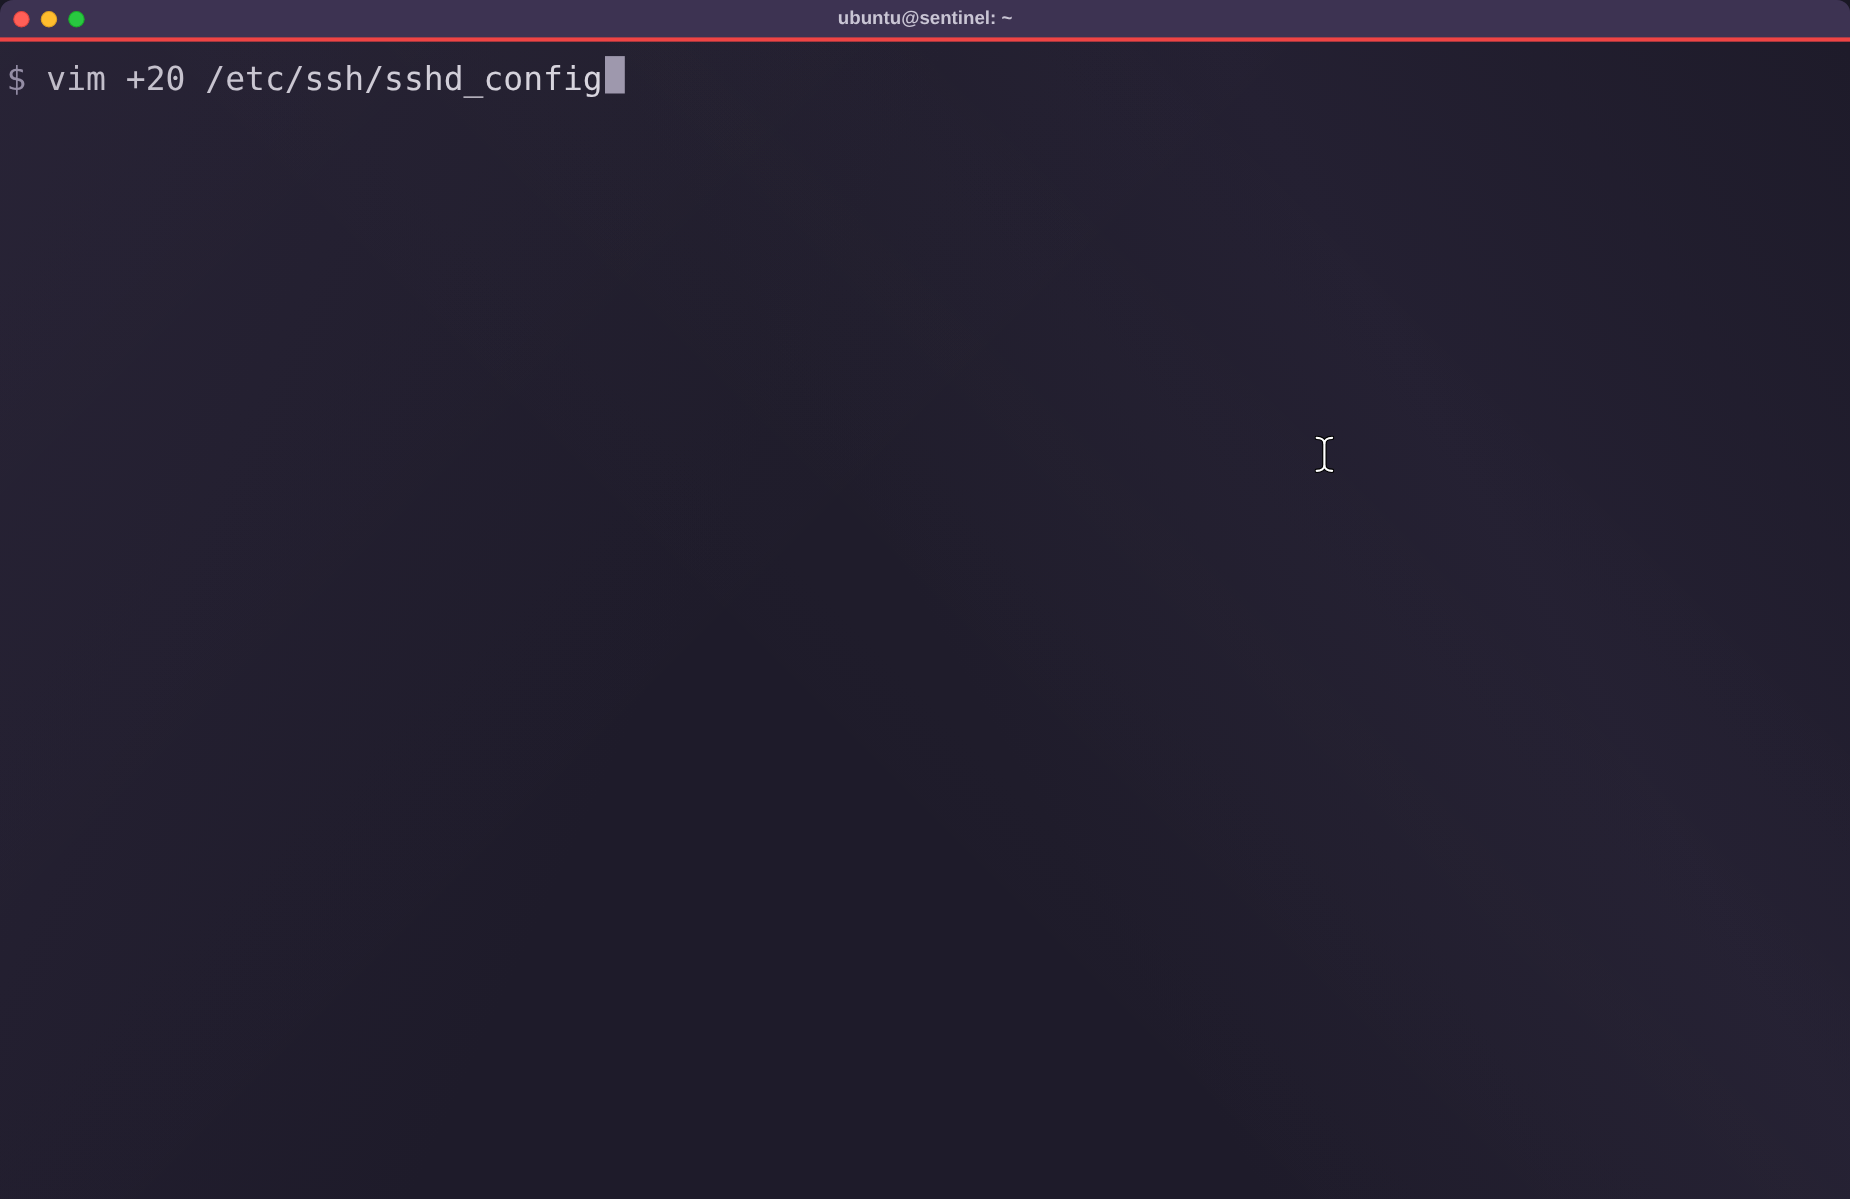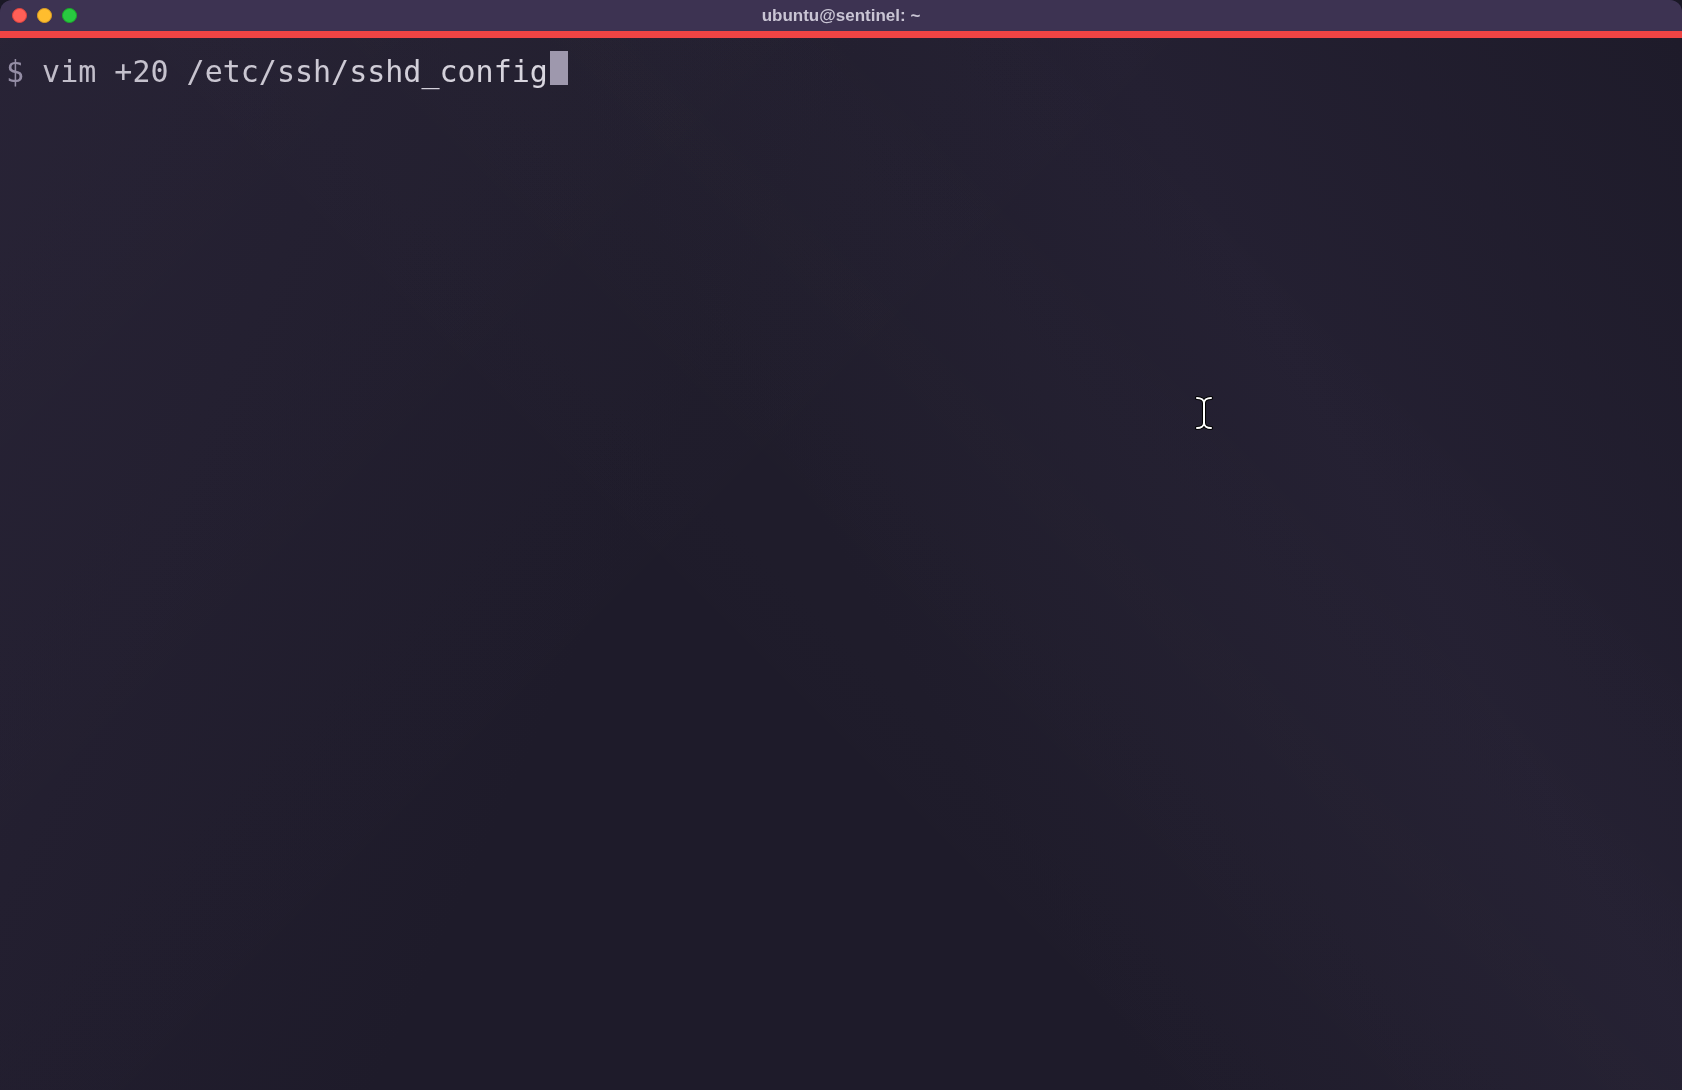--- a/index.html
+++ b/index.html
@@ -20,21 +20,21 @@
       height: 100%;
       background: #1e1b2a;
       border-radius: 12px 12px 0 0;
       overflow: hidden;
       display: flex;
       flex-direction: column;
     }
     .titlebar {
       height: 38px;
       background: #3d3352;
-      border-bottom: 7px solid #ef4444;
+      border-bottom: 4px solid #ef4444;
       display: flex;
       align-items: center;
       padding: 0 12px;
       position: relative;
       text-align: center;
     }
     .traffic-lights {
       display: flex;
       gap: 10px;
       align-items: center;

